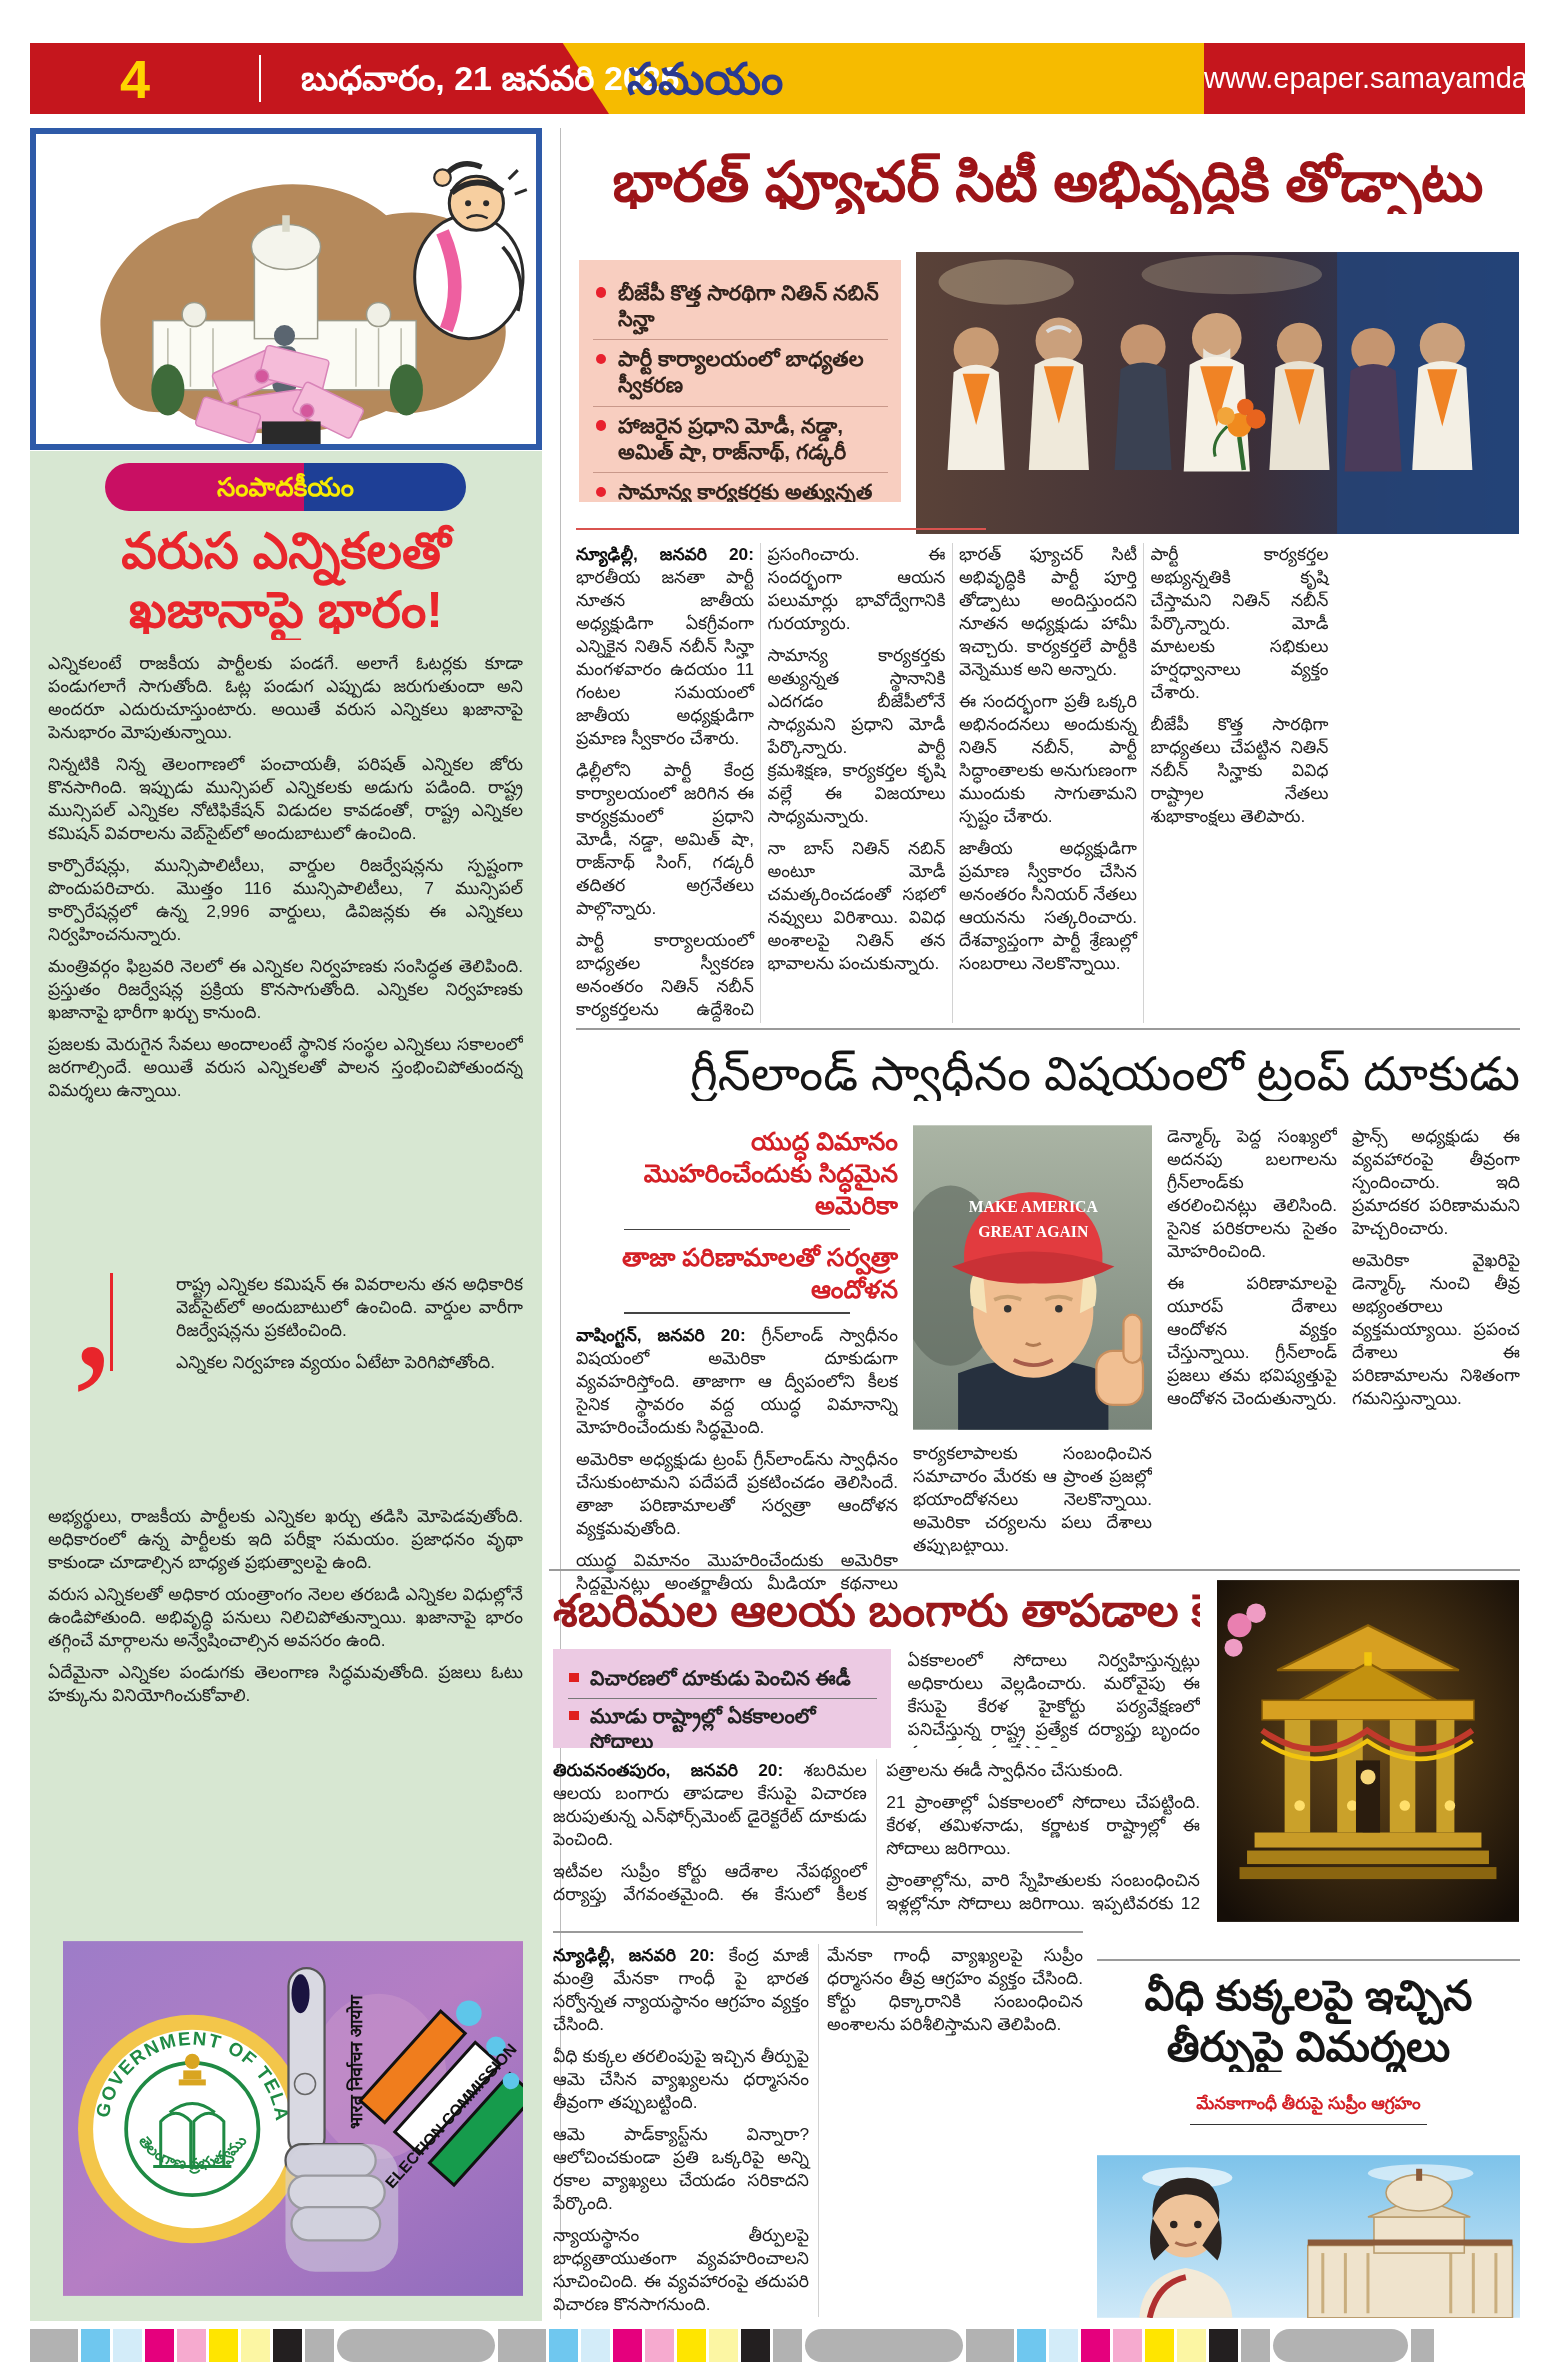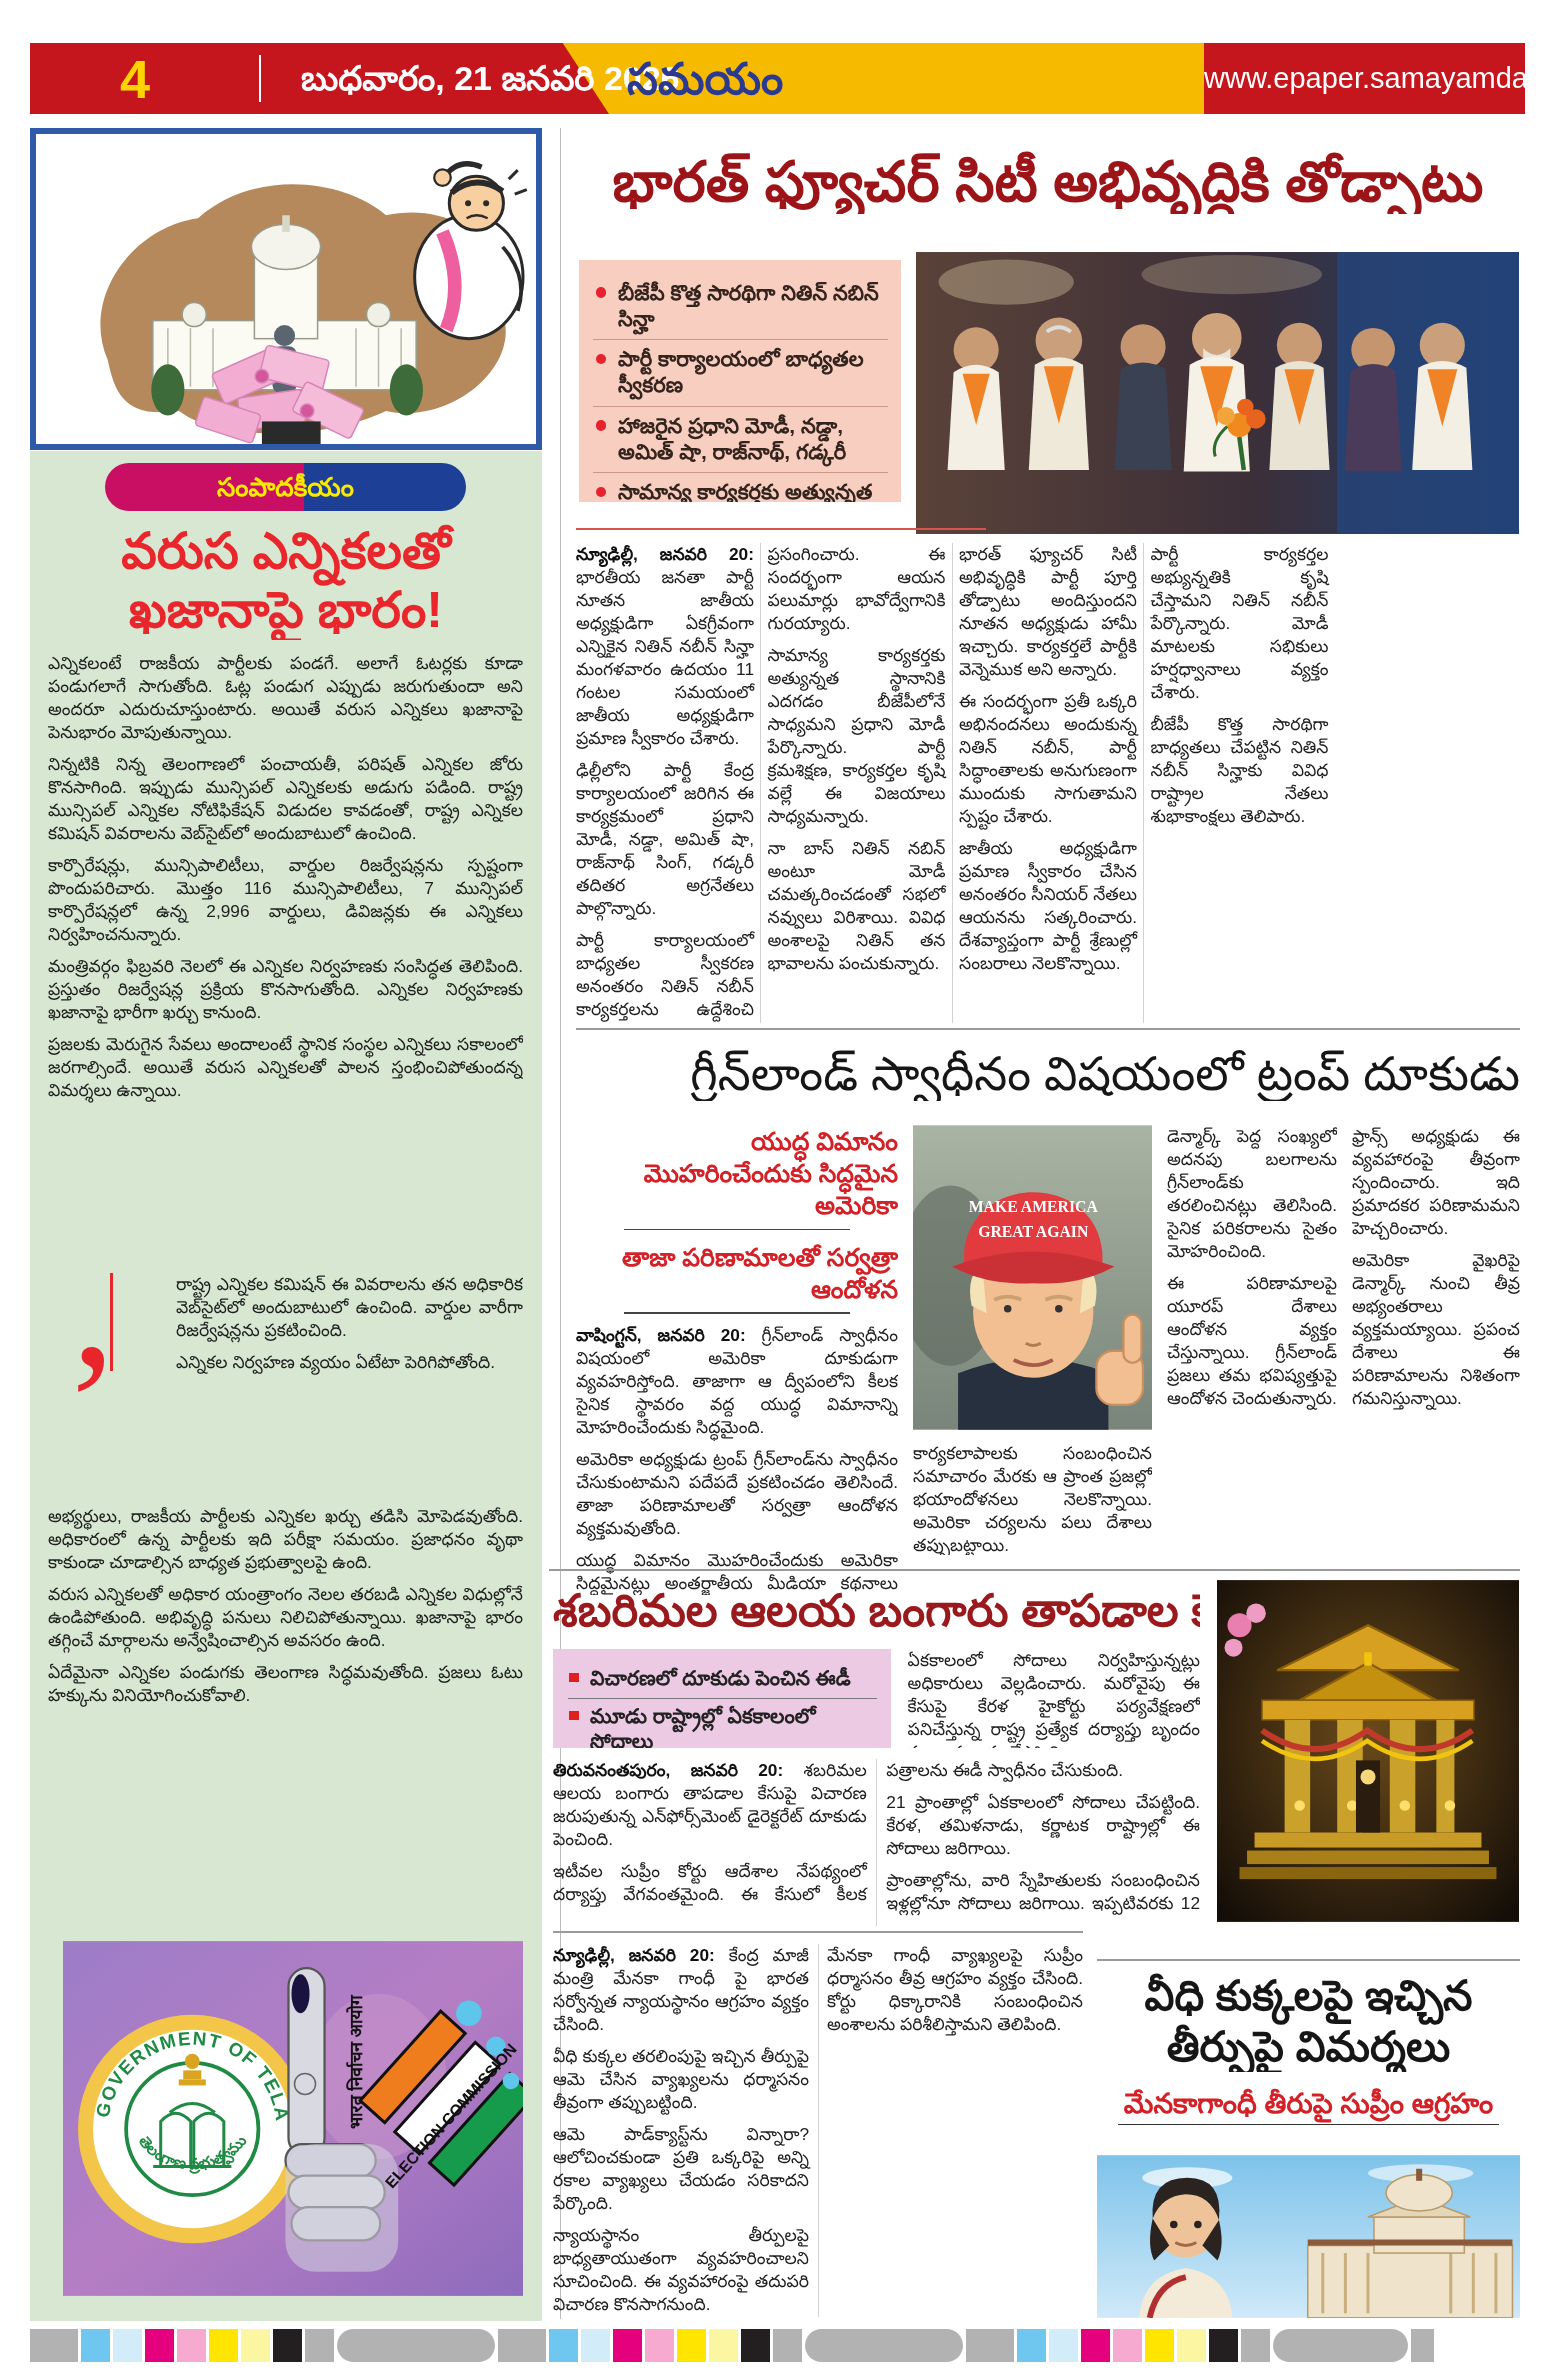--- a/index.html
+++ b/index.html
@@ -79,21 +79,21 @@
   #sab-side{flex:1;overflow:hidden;}
   #sab-body{left:553px;top:1759px;width:647px;height:167px;column-count:2;column-gap:19.6px;
             column-rule:0.8px solid #d2d2d2;}
   #sab-photo{left:1217px;top:1580px;width:302px;height:342px;overflow:hidden;}
   
   #dog-mid{left:553px;top:1944px;width:530px;height:373px;column-count:2;column-gap:18px;
            column-rule:0.8px solid #d2d2d2;}
   #dog-right{left:1097px;top:1970px;width:423px;height:348px;}
   #dog-headline{text-align:center;color:#161616;font-weight:bold;font-size:42px;line-height:51px;overflow:hidden;}
   #dog-sub{margin:16.6px auto 0 auto;width:fit-content;max-width:100%;text-align:center;color:#d42127;
-           font-weight:bold;font-size:28px;line-height:29px;border-bottom:1.5px solid #333;padding:0 6px 6px 6px;}
+           font-weight:bold;font-size:17px;line-height:29px;border-bottom:1.5px solid #333;padding:0 6px 6px 6px;}
   #dog-photo{position:absolute;left:0;top:185px;width:423px;height:163px;overflow:hidden;}
   
   #cbar{left:30px;top:2329px;width:1495px;height:33px;display:flex;gap:3px;align-items:stretch;overflow:hidden;}
   #cbar div{height:33px;flex:none;}
 </style>
 </head>
 <body>
 
 <div id="page">
 

